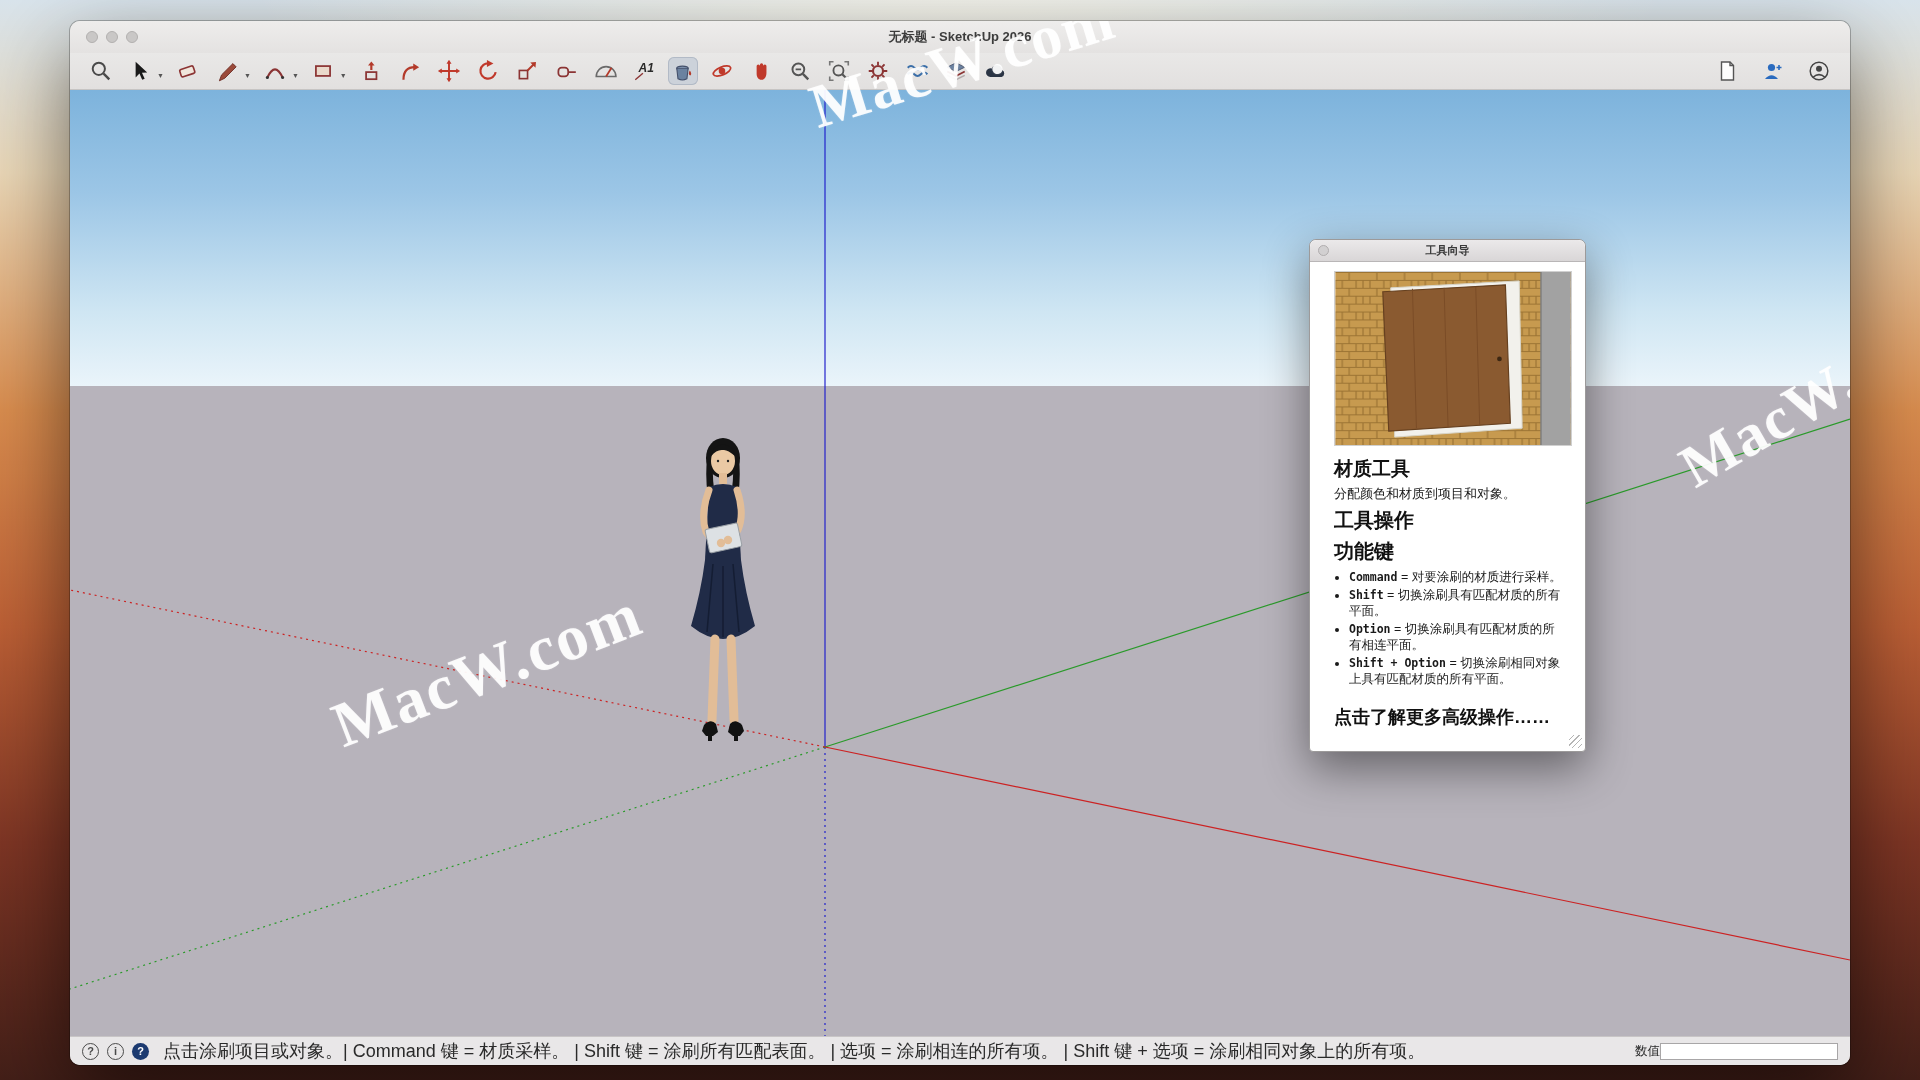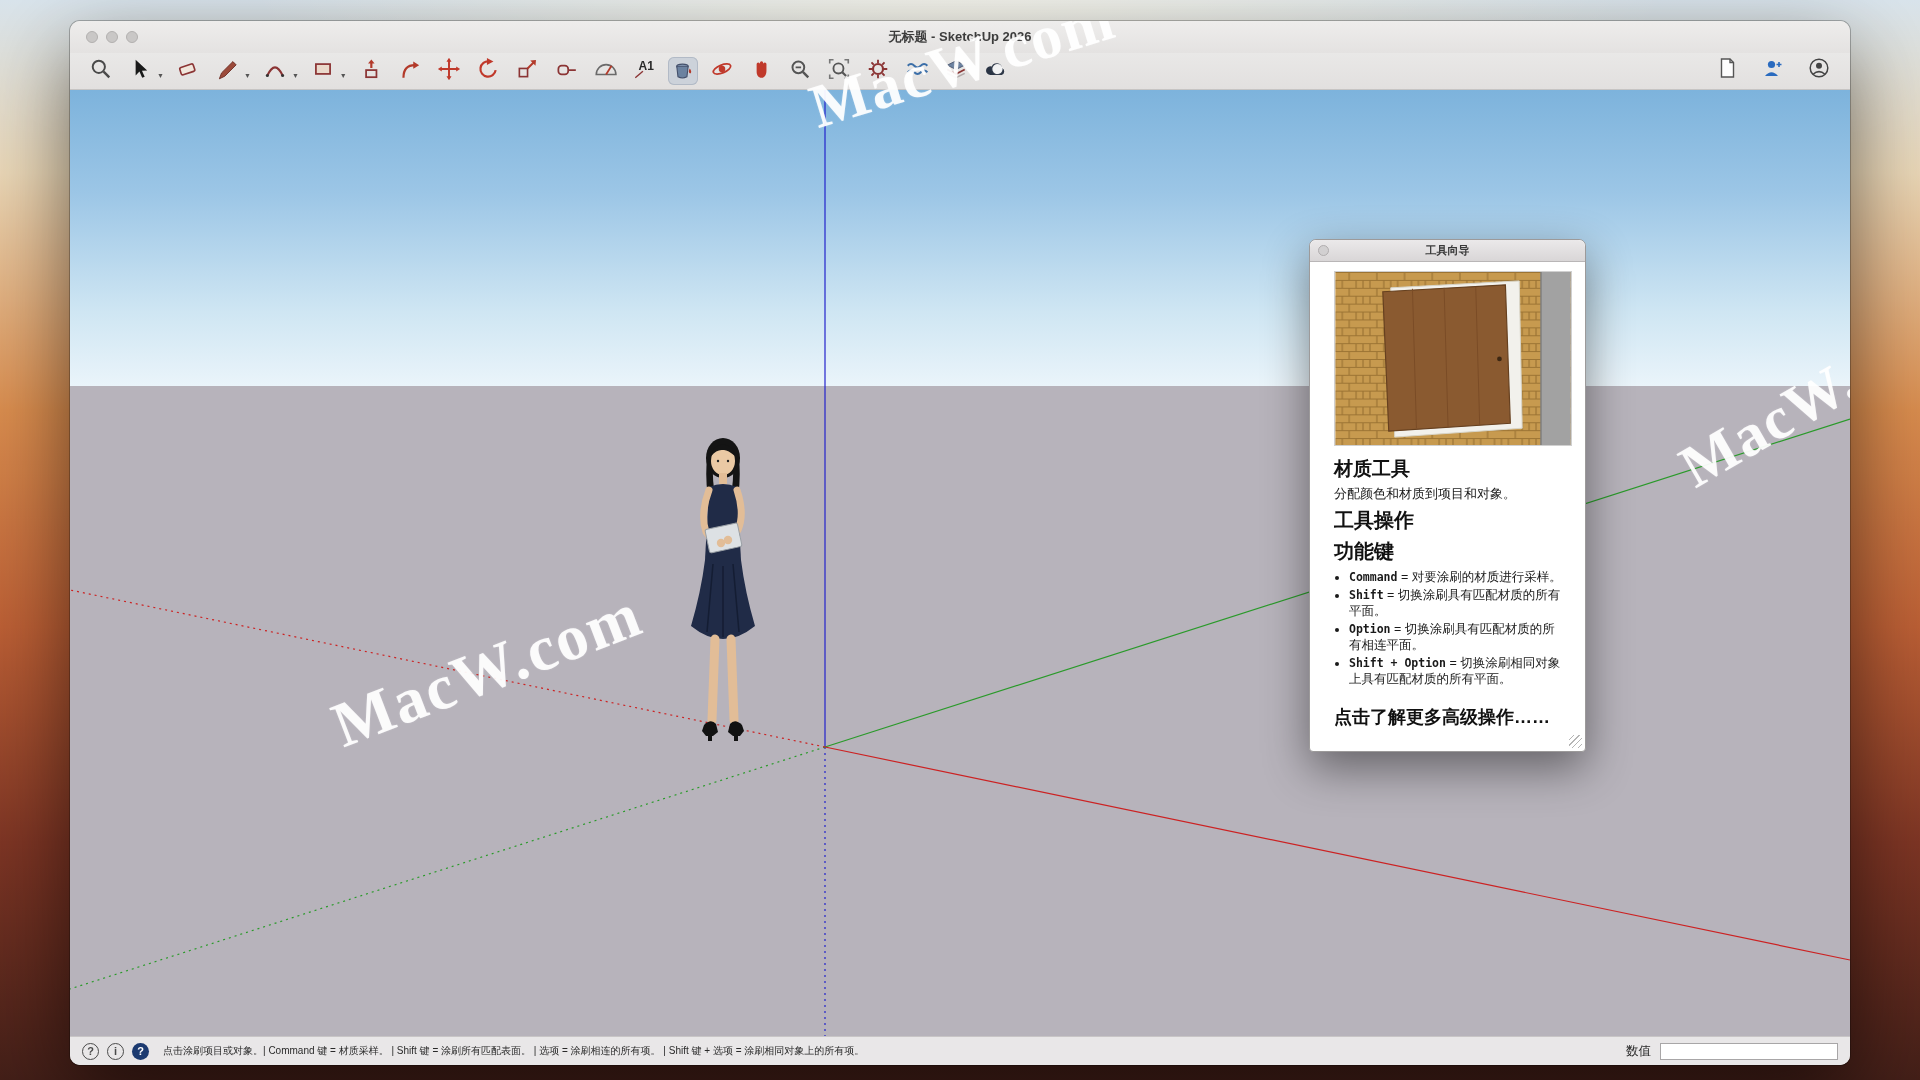--- a/index.html
+++ b/index.html
@@ -18,22 +18,22 @@
     box-shadow:0 30px 80px rgba(0,0,0,.55), 0 0 0 1px rgba(0,0,0,.25); }
 
   .titlebar { height:32px; background:linear-gradient(#eeedec,#e4e2e1);
     display:flex; align-items:center; justify-content:center; position:relative; }
   .traffic { position:absolute; left:16px; top:10px; display:flex; gap:8px; }
   .light { width:12px; height:12px; border-radius:50%; background:#c9c7c6; border:1px solid #b2b0af; }
   .win-title { font-size:13px; font-weight:bold; color:#3c3c3c; }
 
   .toolbar { height:37px; display:flex; align-items:center; padding:0 16px; gap:9px;
     background:linear-gradient(#e9e8e7,#e2e0df); border-bottom:1px solid #c6c4c3; }
-  .tool { min-width:30px; height:28px; display:flex; align-items:flex-start; justify-content:center;
-    border-radius:6px; cursor:default; }
+  .tool { min-width:30px; height:28px; display:flex; align-items:center; justify-content:center;
+    border-radius:6px; cursor:default;font-style:italic; }
   .tool.selected { background:#ccd2da; box-shadow:inset 0 0 0 1px #b2bac6; }
   .chev { font-size:7px; color:#555; margin-left:-7px; transform:translateY(4px); }
   .toolbar-right { margin-left:auto; display:flex; gap:16px; align-items:center; }
 
   
   .viewport { position:absolute; left:0; top:69px; width:1780px; height:946px; overflow:hidden; }
   .sky { position:absolute; left:0; top:0; width:100%; height:296px;
     background:linear-gradient(180deg,#7db3dc 0%, #9cc6e6 35%, #cfe6f3 75%, #eaf4fa 100%); }
   .ground { position:absolute; left:0; top:296px; width:100%; height:650px; background:#b7b3bb; }
   .axes { position:absolute; left:0; top:0; }
@@ -72,22 +72,22 @@
     background:repeating-linear-gradient(135deg, transparent 0 3px, #b5b5b5 3px 4px); cursor:nwse-resize; }
 
   
   .statusbar { position:absolute; left:0; bottom:0; width:1780px; height:29px;
     background:#e9e7e8; border-top:1px solid #c8c5c6; display:flex; align-items:center;
     padding:0 12px; gap:8px; z-index:40; }
   .sicon { width:17px; height:17px; border-radius:50%; display:flex; align-items:center;
     justify-content:center; font-size:11px; font-weight:bold; flex:0 0 17px; }
   .sicon.outline { border:1.5px solid #4a4a4a; color:#4a4a4a; }
   .sicon.filled { background:#1c3a70; color:#fff; }
-  .status-hint { font-size:10px; color:#2a2a2a; margin-left:6px; white-space:nowrap; }
-  .measure { margin-left:auto; display:flex; align-items:center; gap:9px; }
+  .status-hint { font-size:18px; color:#2a2a2a; margin-left:6px; white-space:nowrap; }
+  .measure { margin-left:auto; display:flex; align-items:center; }
   .measure-label { font-size:12.5px; color:#2a2a2a; }
   .measure-box { width:178px; height:17px; border:1px solid #a8a6a7; background:#fff;
     font-size:11px; padding:0 3px; }
 </style>
 </head>
 <body>
 
 <div class="window">
 
   <div class="titlebar">

